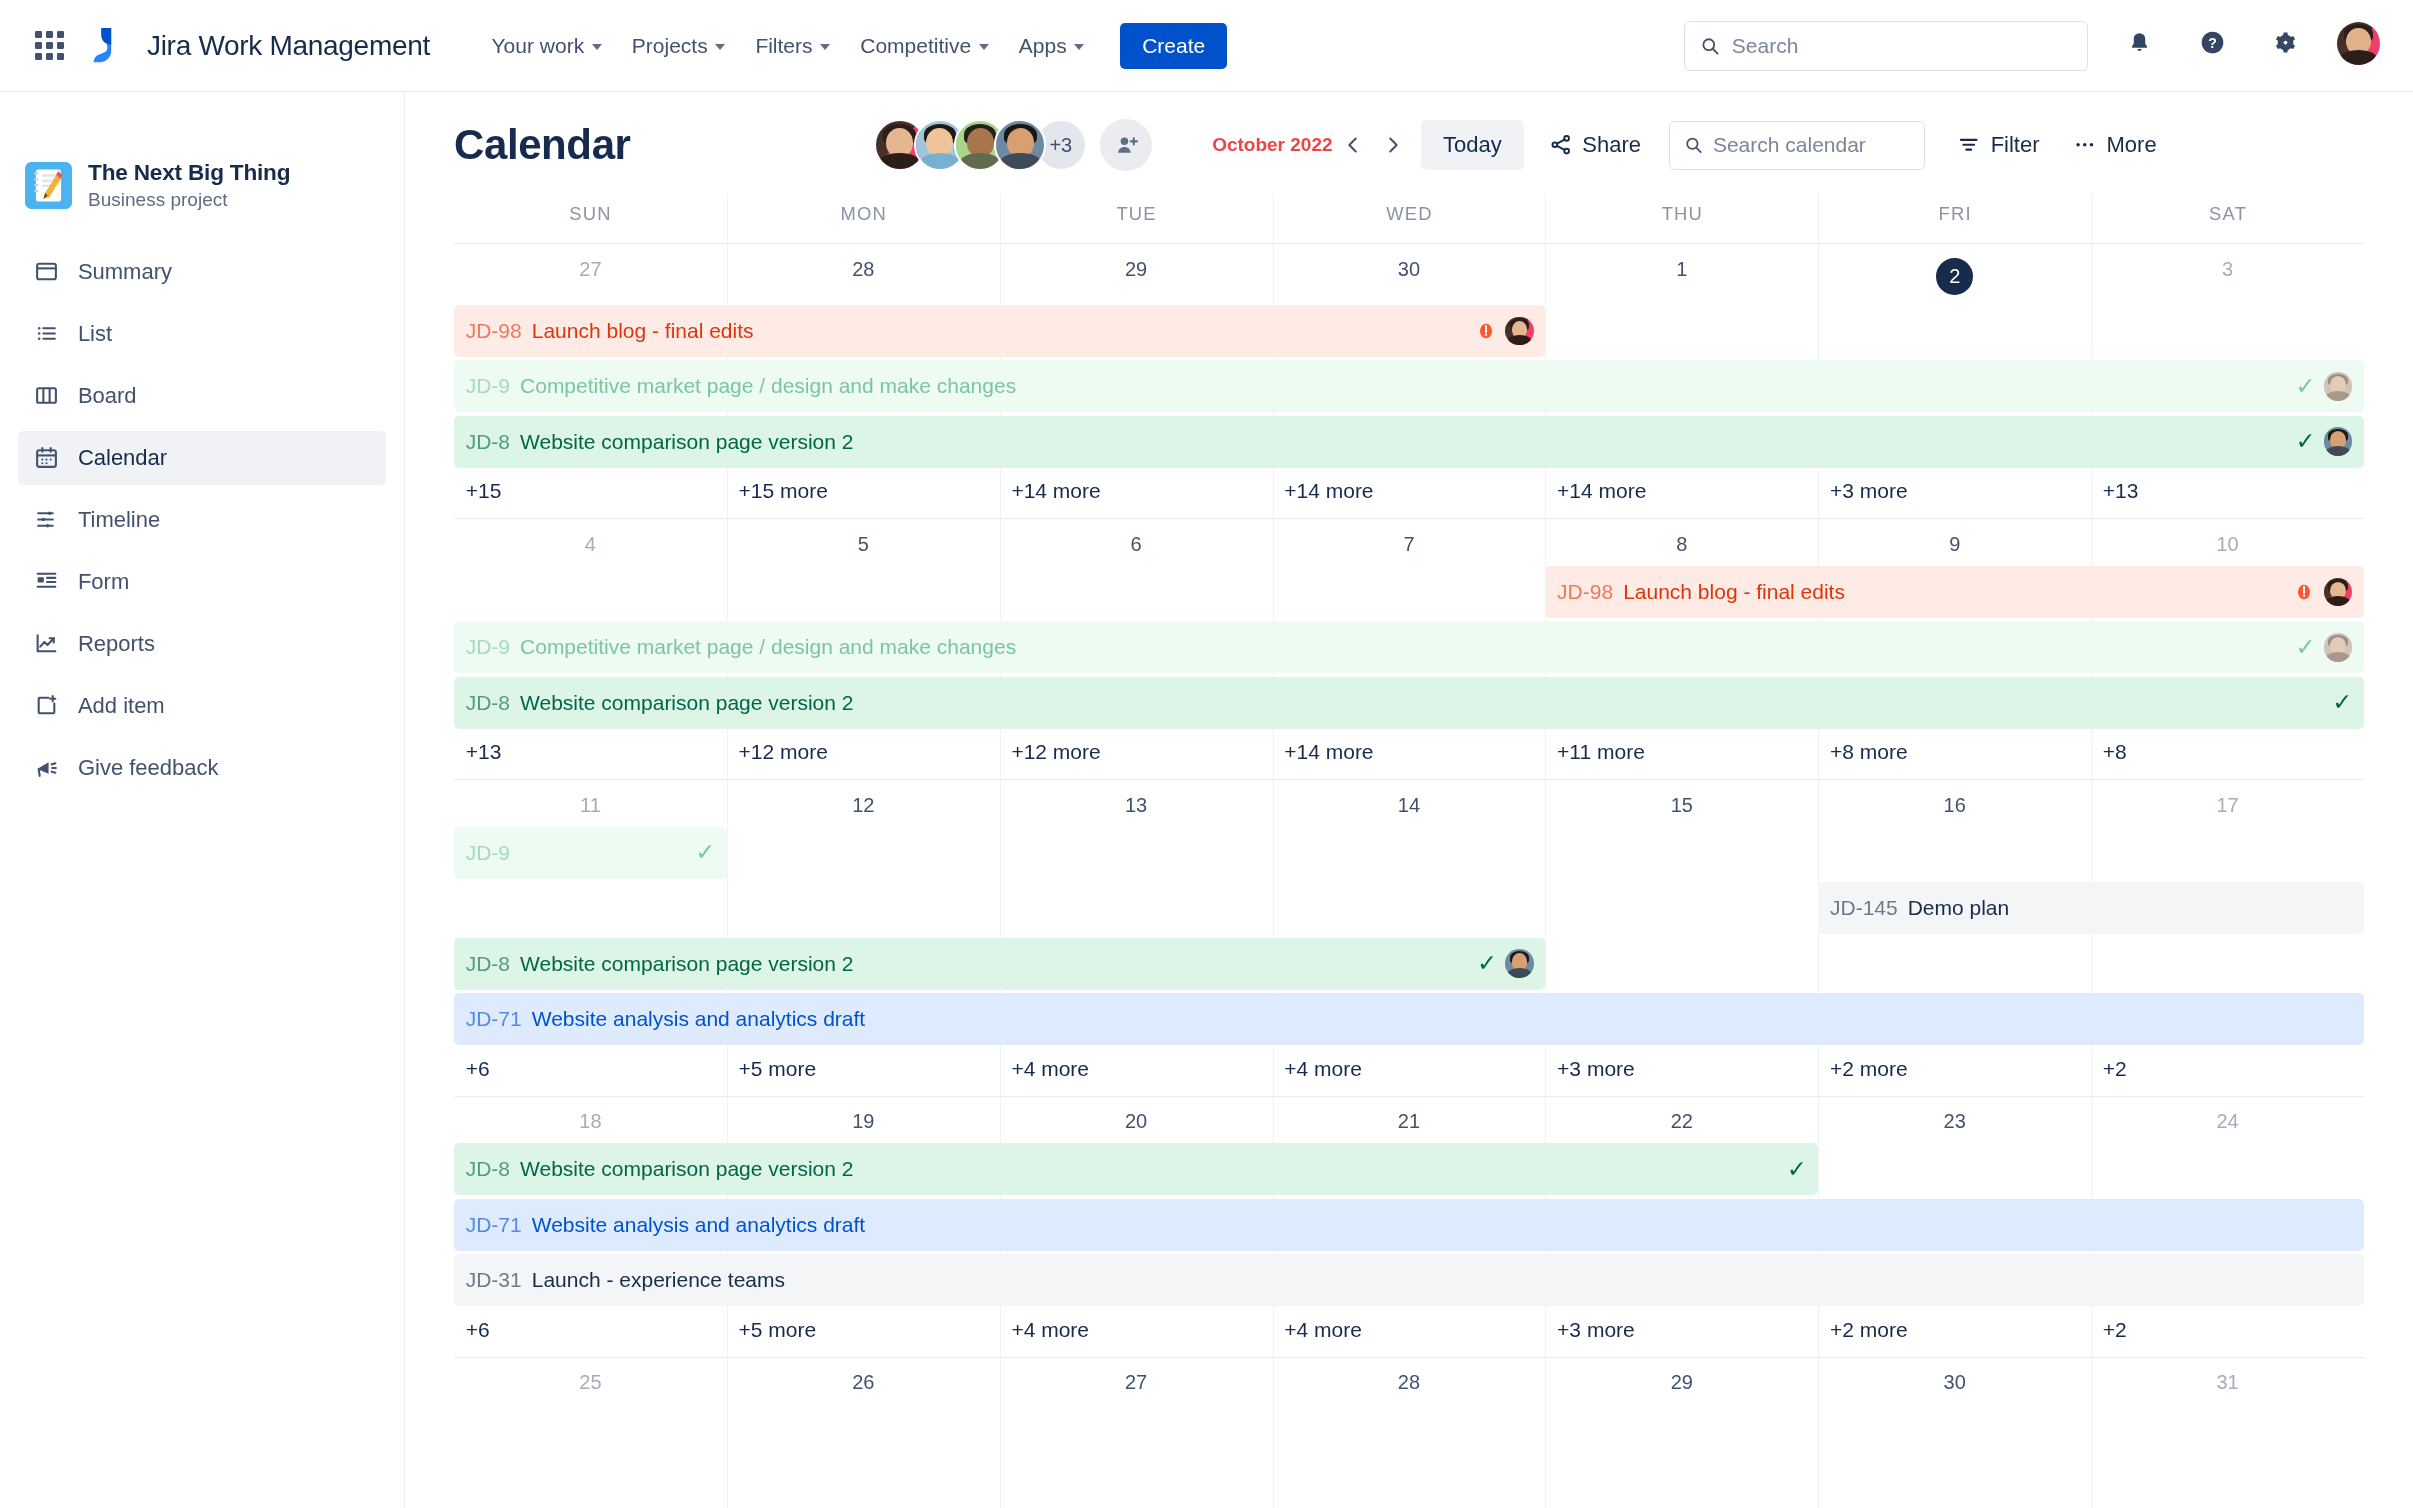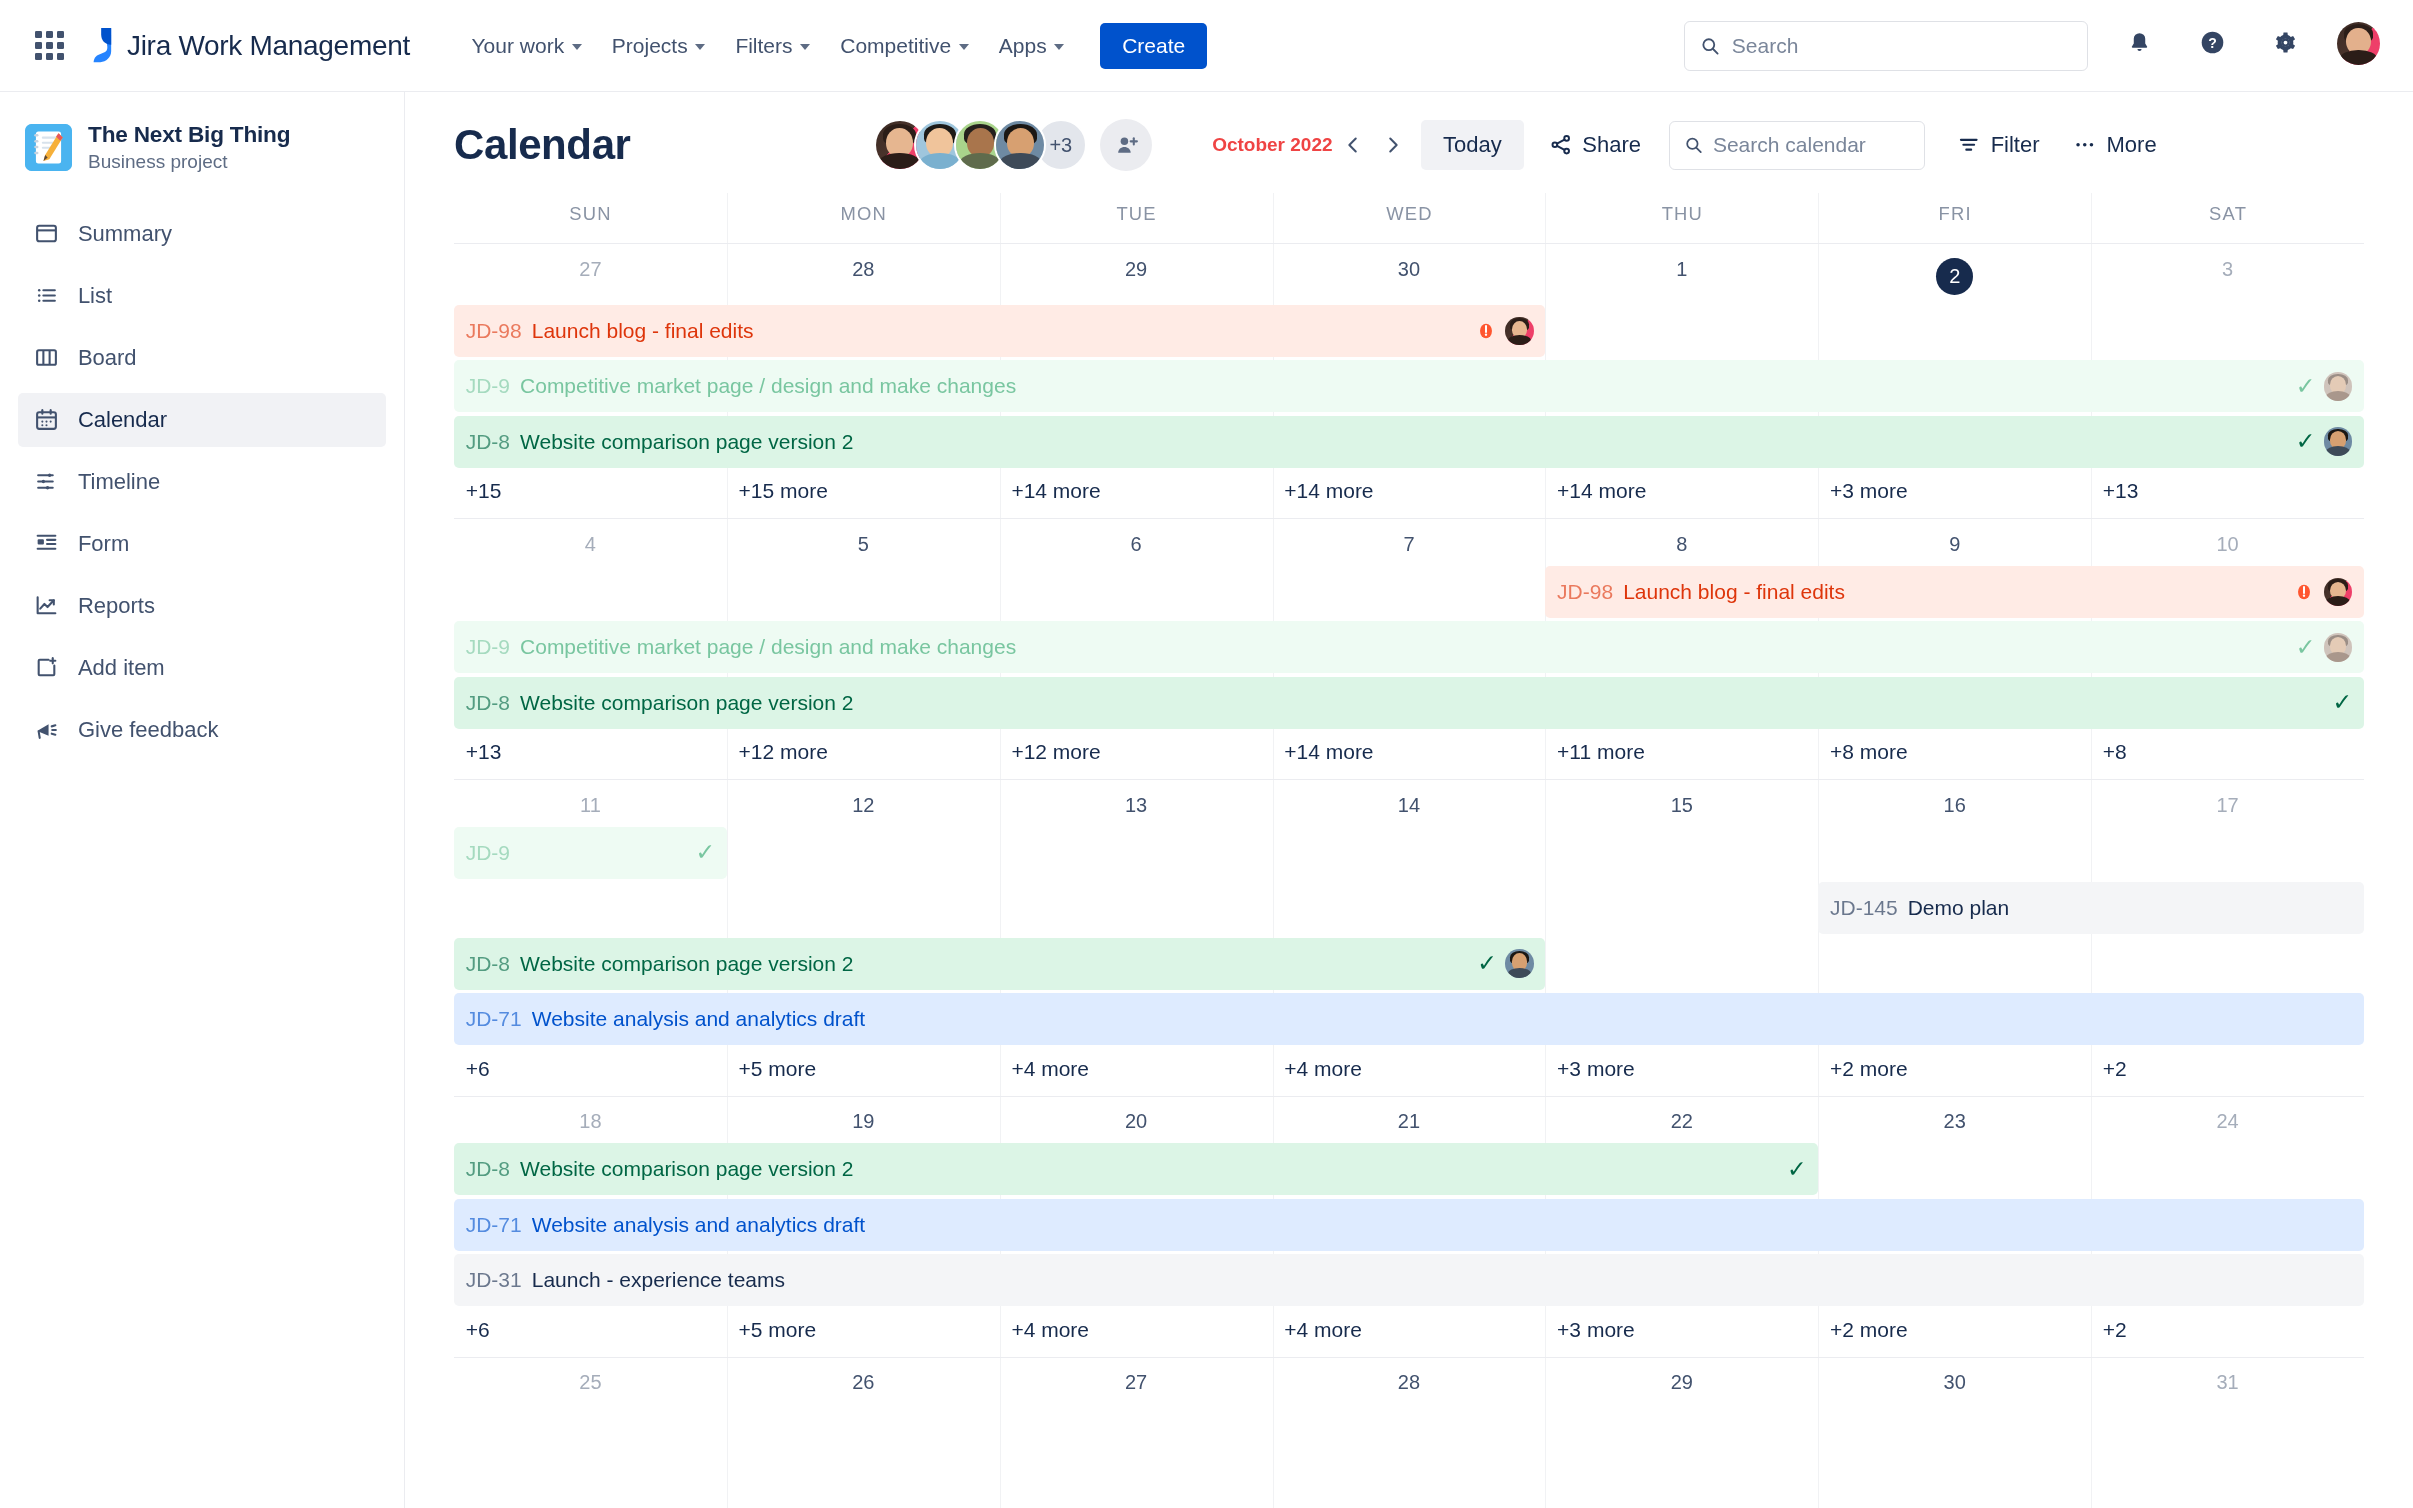--- a/index.html
+++ b/index.html
@@ -27,21 +27,21 @@
     grid-template-columns: repeat(3, 6.7px);
     grid-template-rows: repeat(3, 6.7px);
     gap: 4.2px;
     align-content: center;
     justify-content: center;
     cursor: pointer;
     border-radius: 5px;
   }
   .appswitcher span { width: 6.7px; height: 6.7px; background: #42526e; border-radius: 1.3px; display: block; }
 
-  .brand { display: flex; align-items: center; gap: 5px; margin-left: 20px; cursor: pointer; }
+  .brand { display: flex; align-items: center; gap: 25px; margin-left: 20px; cursor: pointer; }
   .brand-logo { width: 35px; height: 39px; position: relative; flex: 0 0 auto; }
   .brand-name {
     font-size: 28px; font-weight: 400; letter-spacing: -0.3px; color: #172b4d; white-space: nowrap;
   }
 
   .nav-items { display: flex; align-items: center; gap: 5px; margin-left: 49px; }
   .nav-item {
     display: flex; align-items: center; gap: 7.5px;
     padding: 9.2px 12.6px;
     font-size: 21px; color: #42526e; border-radius: 4.2px; cursor: pointer;
@@ -97,21 +97,21 @@
   .layout { display: flex; height: calc(1508px - 92px); }
 
   
   .sidebar {
     width: 405px; flex: 0 0 405px;
     border-right: 0.8px solid #ebecf0;
     padding: 23.5px 18.4px 0 18.4px;
     background: #fff;
     overflow: hidden;
   }
-  .project-head { display: flex; align-items: center; gap: 16px; padding: 6.7px 6.7px 0 6.7px; margin-bottom: 34px; cursor: pointer; }
+  .project-head { display: flex; align-items: center; gap: 16px; padding: 6.7px 6.7px 0 6.7px; margin-bottom: 34px; cursor: pointer; margin-top: 38px; }
   .project-icon {
     width: 47px; height: 47px; border-radius: 6.7px;
     background: #4ab4f0; flex: 0 0 auto; position: relative; overflow: hidden;
   }
   .project-meta { display: flex; flex-direction: column; gap: 2.5px; }
   .project-title { font-size: 22.6px; font-weight: 700; color: #172b4d; letter-spacing: -0.2px; }
   .project-sub { font-size: 19px; color: #5e6c84; }
 
   .nav-list { display: flex; flex-direction: column; gap: 8px; }
   .side-item {

